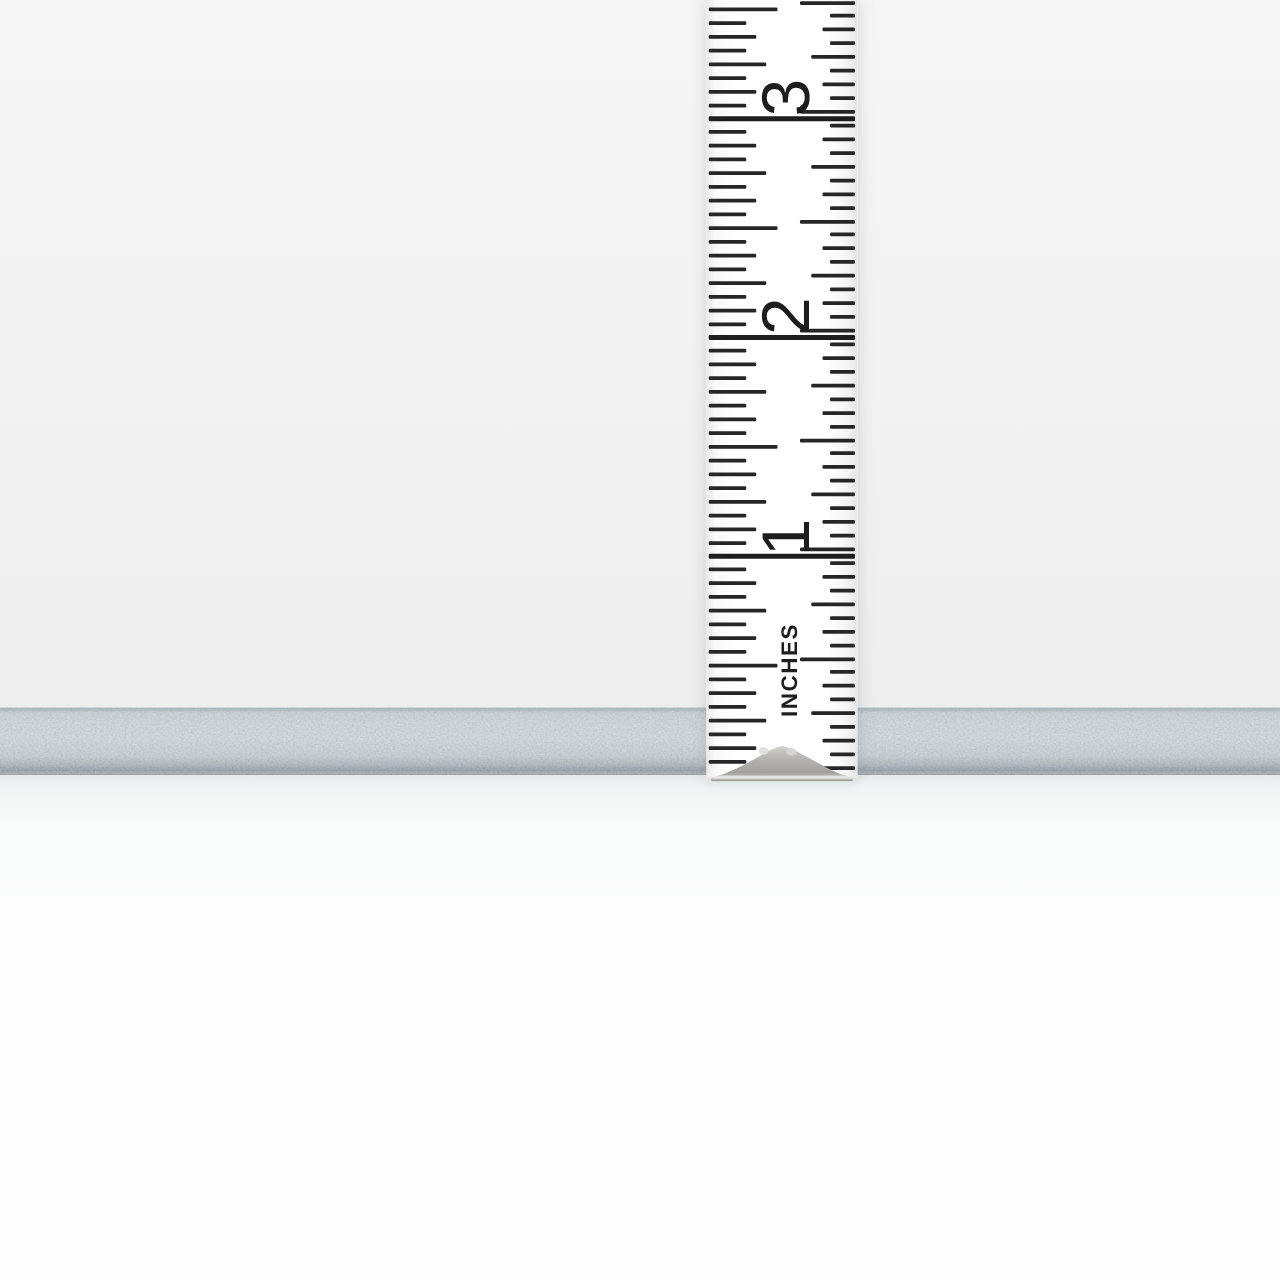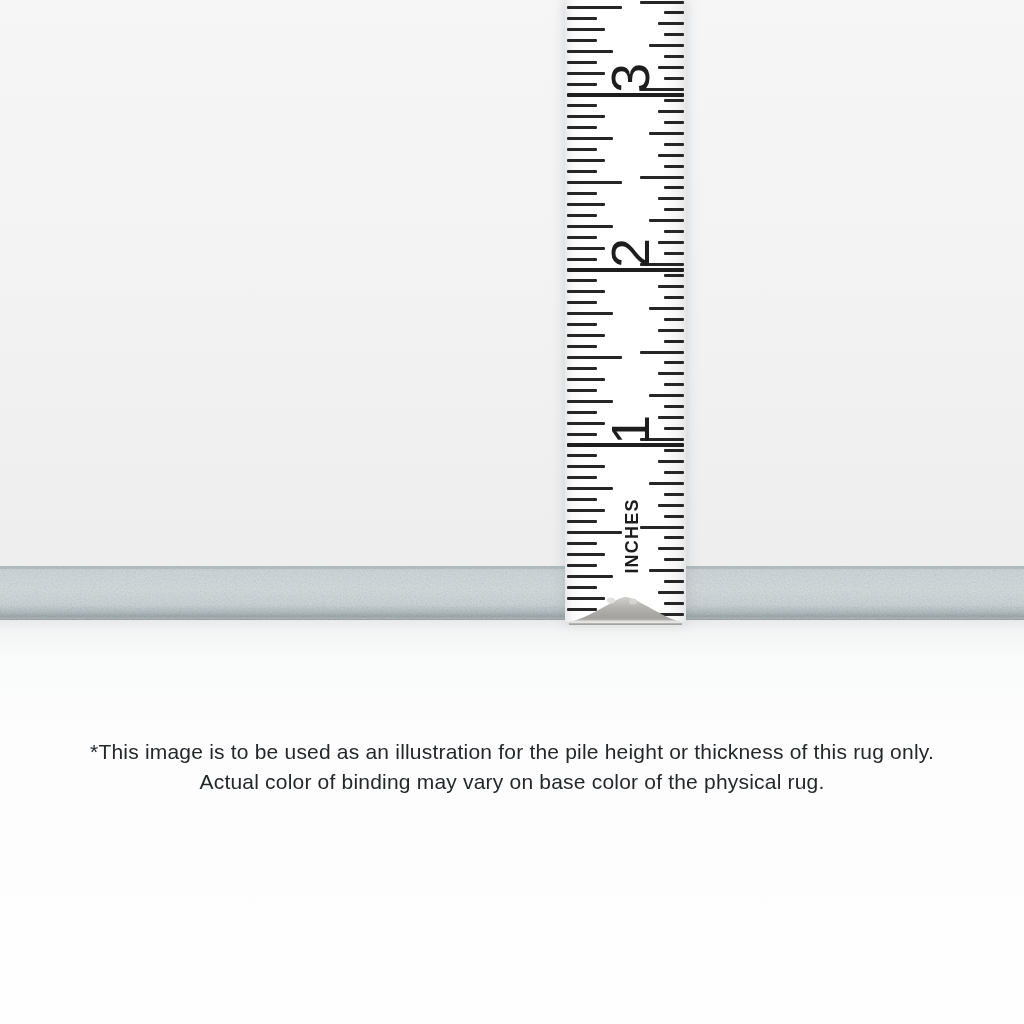--- a/index.html
+++ b/index.html
@@ -221,18 +221,14 @@
         </linearGradient>
       </defs>
       <path d="M2,28 C14,26 30,17 44,9 C52,4.5 56,3 59,3 C62,3 67,5 75,9.5 C89,17 103,26 115,28 L115,31 L2,31 Z" fill="url(#mg)"></path>
       <ellipse cx="44" cy="6.5" rx="4" ry="3" fill="#e2e1de"></ellipse>
       <ellipse cx="66" cy="7.5" rx="4" ry="3" fill="#d6d5d2"></ellipse>
       <rect x="3" y="26.5" width="112" height="2.5" fill="#e9e9e7" opacity="0.85"></rect>
       <rect x="2" y="29.5" width="113" height="1.5" fill="#8f8f8c" opacity="0.55"></rect>
     </svg>
   </div>
 
-  <div class="caption">
-    <p>*This image is to be used as an illustration for the pile height or thickness of this rug only.</p>
-    <p>Actual color of binding may vary on base color of the physical rug.</p>
-  </div>
 
 </div>
 
 </body></html>

